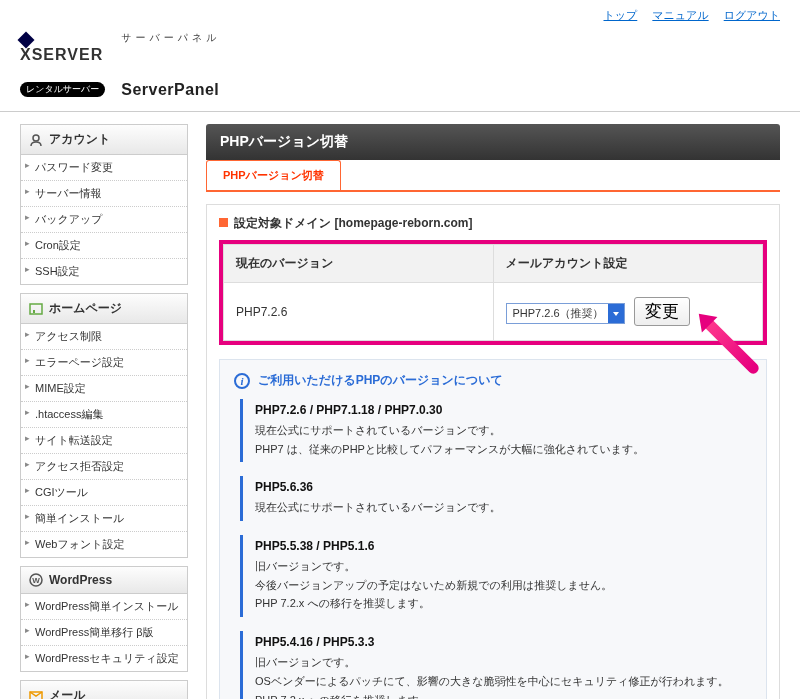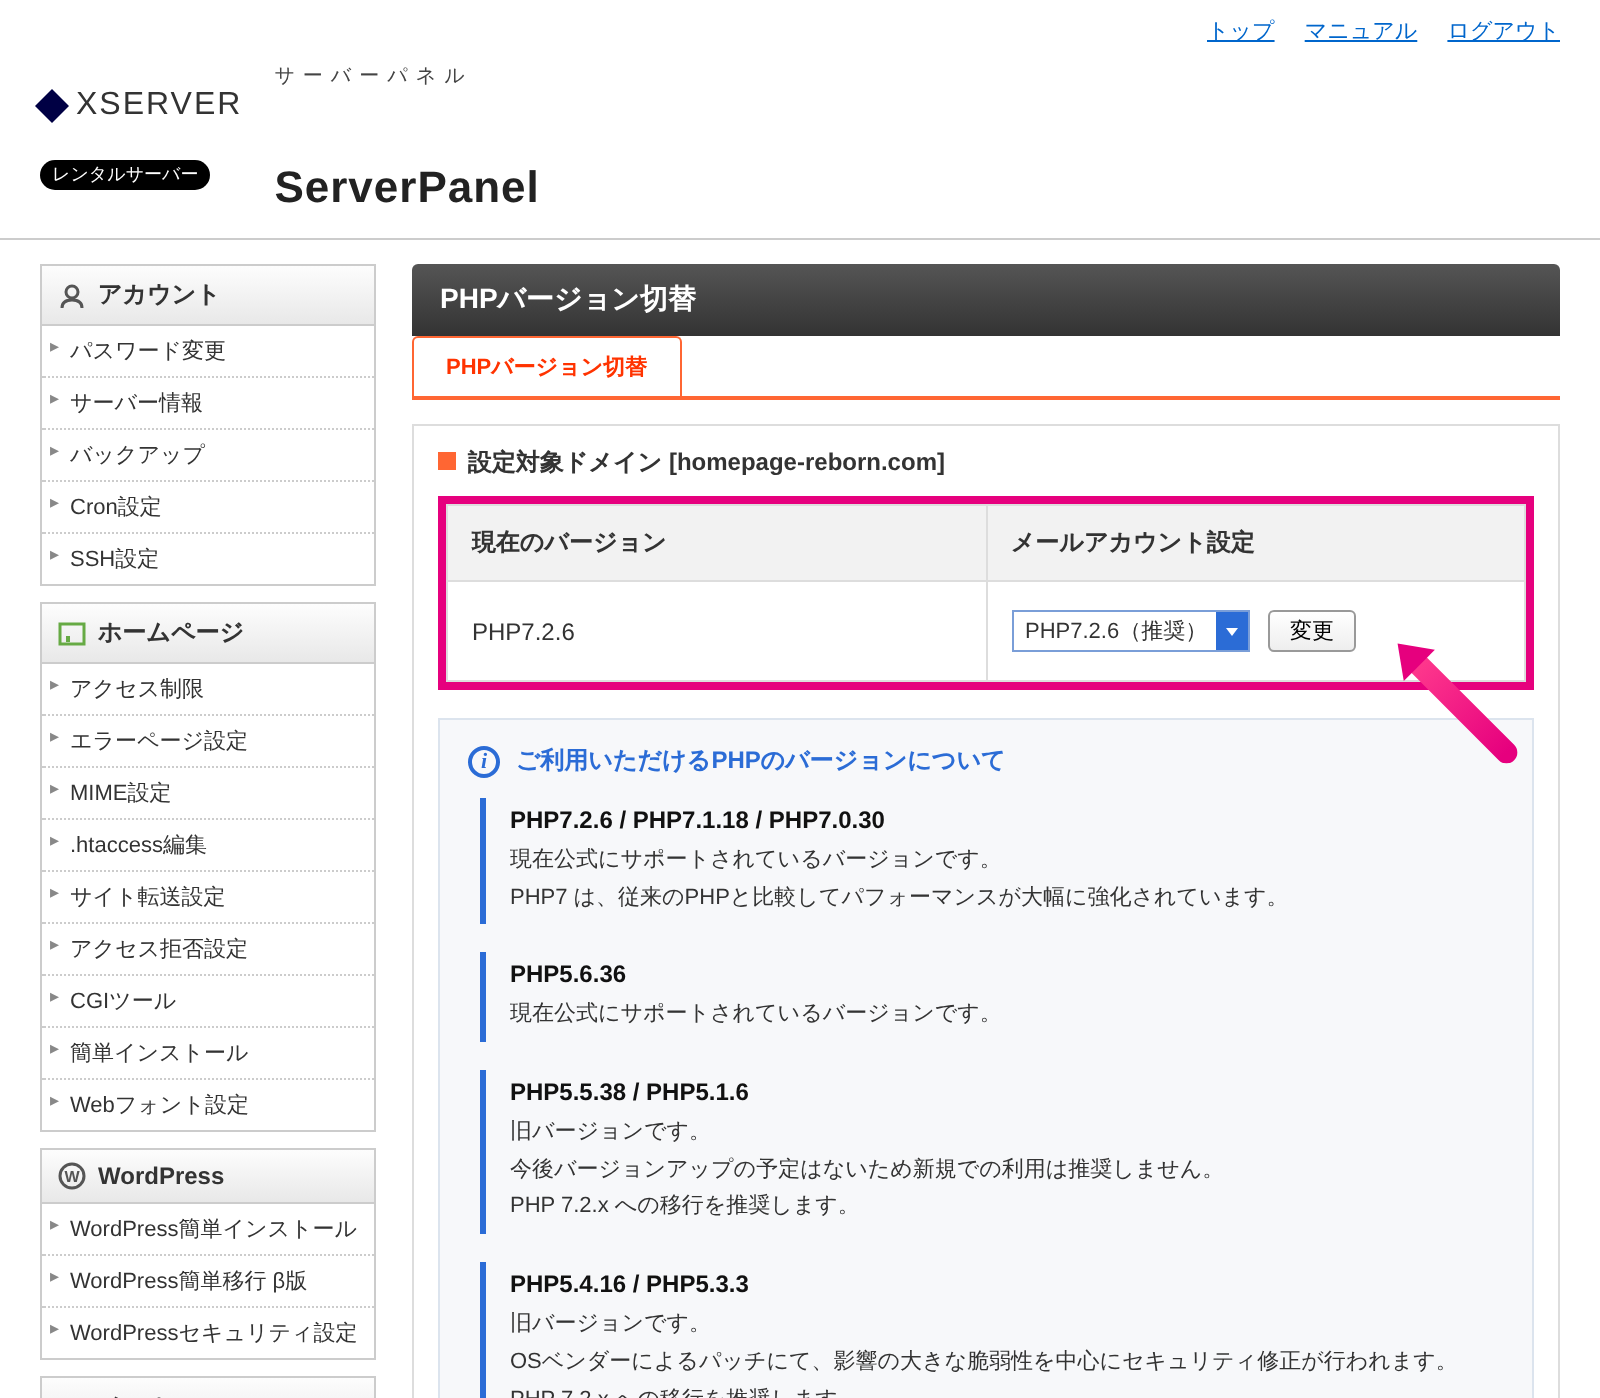--- a/index.html
+++ b/index.html
@@ -4,26 +4,26 @@
 <style>
 * { box-sizing: border-box; margin: 0; padding: 0; }
 body { font-family: "Hiragino Kaku Gothic Pro", Meiryo, sans-serif; font-size: 12px; background: #fff; color: #333; width: 800px; }
 a { color: #0066cc; text-decoration: underline; }
 
 .top-links { text-align: right; padding: 8px 20px 4px; font-size: 11px; }
 .top-links span { margin-left: 12px; }
 
 .header { display: flex; align-items: center; padding: 4px 20px 12px; border-bottom: 1px solid #ccc; }
 .logo-block { display: flex; flex-direction: column; margin-right: 16px; }
-.logo-row { display: flex; align-items: center; font-weight: normal; font-size: 16px; letter-spacing: 1px; }
+.logo-row { display: flex; font-weight: bold; font-size: 16px; letter-spacing: 1px; flex-direction: column; }
 .logo-diamond { display: inline-block; width: 12px; height: 12px; background: #004; transform: rotate(45deg); margin-right: 6px; }
 .logo-badge { background: #000; color: #fff; font-size: 9px; padding: 1px 6px; border-radius: 8px; width: fit-content; margin-top: 18px; }
 .panel-title-block { display: flex; flex-direction: column; gap: 36px; }
 .panel-sub { font-size: 10px; letter-spacing: 4px; color: #444; }
-.panel-main { font-size: 22px; font-weight: bold; letter-spacing: 0.5px; color: #222; }
+.panel-main { font-size: 16px; font-weight: bold; letter-spacing: 0.5px; color: #222; }
 
 .layout { display: flex; padding: 12px 20px; }
 .sidebar { width: 168px; flex-shrink: 0; }
 .main { flex: 1; margin-left: 18px; }
 
 .side-group { margin-bottom: 8px; border: 1px solid #ccc; }
 .side-head { background: linear-gradient(#fdfdfd,#e8e8e8); padding: 6px 8px; font-weight: bold; font-size: 12px; display: flex; align-items: center; border-bottom: 1px solid #ccc; }
 .side-icon { display: inline-flex; width: 14px; height: 14px; margin-right: 6px; align-items: center; justify-content: center; }
 .side-list { list-style: none; }
 .side-list li { border-top: 1px dotted #ccc; }
@@ -41,21 +41,21 @@
 .section-title { font-size: 12px; font-weight: bold; color: #333; margin-bottom: 8px; }
 .sq { display:inline-block; width:9px; height:9px; background:#f63; margin-right:6px; vertical-align: 0; }
 
 .highlight-box { border: 4px solid #e6007e; position: relative; }
 table.cfg { width: 100%; border-collapse: collapse; font-size: 12px; }
 table.cfg th { background: #f2f2f2; text-align: left; padding: 10px 12px; border: 1px solid #ddd; width: 50%; font-weight: bold; }
 table.cfg td { padding: 14px 12px; border: 1px solid #ddd; }
 .select { border: 1px solid #7a9ed8; padding: 2px 20px 2px 6px; font-size: 11px; background: #fff; position: relative; display:inline-block; }
 .select-btn { position:absolute; right:0; top:0; bottom:0; width:16px; background:#2b6cd6; display:flex; align-items:center; justify-content:center; }
 .select-btn::after { content:""; border-left:3px solid transparent; border-right:3px solid transparent; border-top:4px solid #fff; }
-.change-btn { border: 1px solid #999; background: linear-gradient(#fff,#eee); padding: 2px 10px; font-size: 11px; margin-left: 6px; border-radius: 3px; cursor:pointer; }
+.change-btn { border: 1px solid #999; background: linear-gradient(#fff,#eee); padding: 2px 10px; font-size: 17px; margin-left: 6px; border-radius: 3px; cursor:pointer; }
 
 .arrow { position: absolute; right: -8px; top: 62px; width: 90px; height: 70px; pointer-events:none; }
 
 .info-box { background: #f7f8fa; border: 1px solid #dce4ee; padding: 12px 14px; margin-top: 14px; }
 .info-title { color: #2b6cd6; font-weight: bold; font-size: 12px; margin-bottom: 10px; display:flex; align-items:center; }
 .info-icon { width:16px; height:16px; border:2px solid #2b6cd6; border-radius:50%; color:#2b6cd6; font-weight:bold; font-size:11px; display:inline-flex; align-items:center; justify-content:center; margin-right:8px; font-family: Georgia, serif; font-style: italic; }
 .ver-block { border-left: 3px solid #2b6cd6; padding: 4px 0 4px 12px; margin: 10px 0 14px 6px; }
 .ver-title { font-weight: bold; font-size: 12px; color: #111; margin-bottom: 4px; }
 .ver-desc { font-size: 11px; color: #333; line-height: 1.7; }
 </style>

